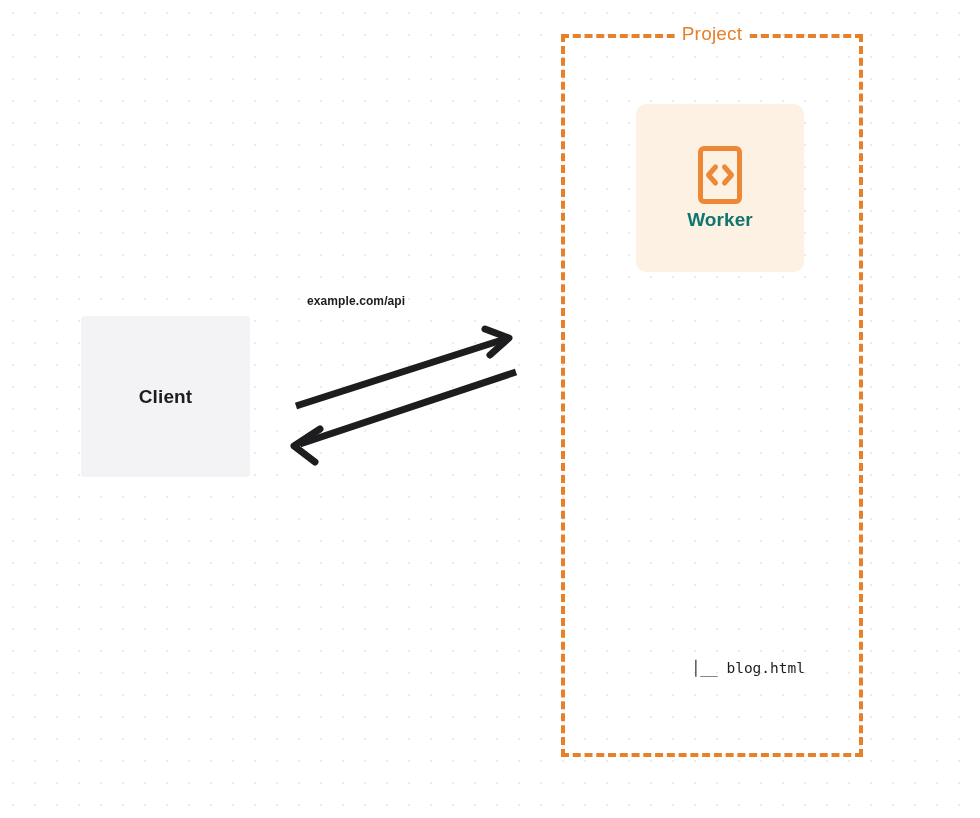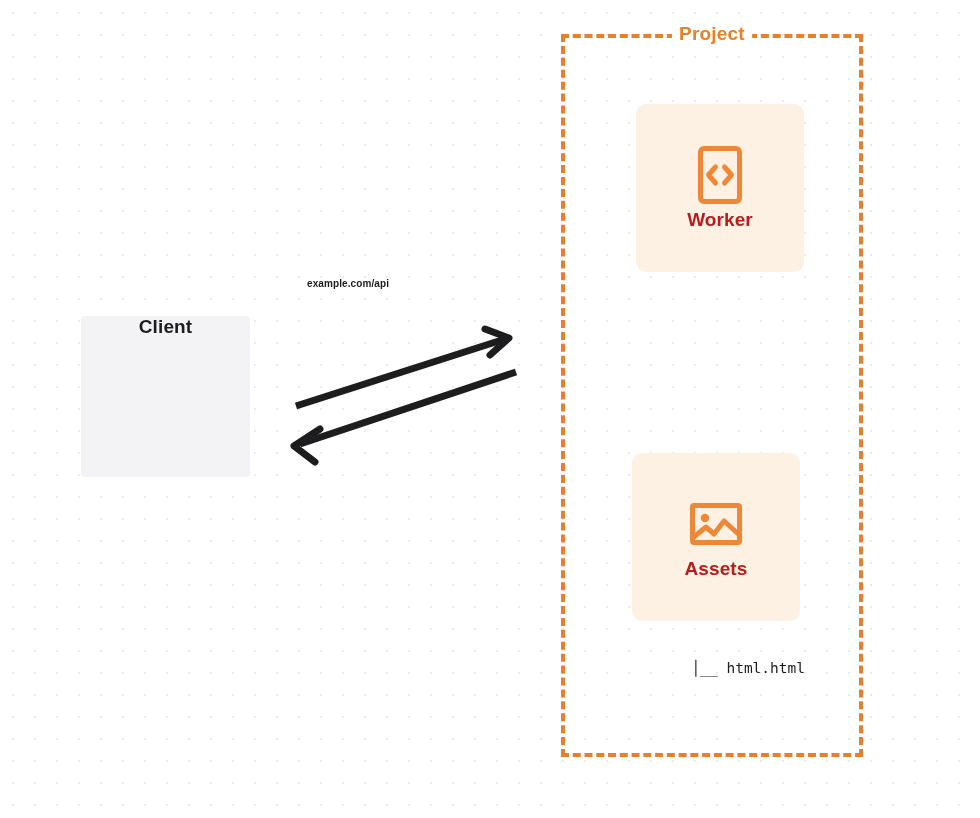--- a/index.html
+++ b/index.html
@@ -28,21 +28,21 @@
   
   #client-node {
     position: absolute;
     left: 81px;
     top: 316px;
     width: 169px;
     height: 161px;
     background: #f3f3f5;
     border-radius: 4px;
     display: flex;
-    align-items: flex-start;
+    align-items: center;
     justify-content: center;
   }
   #client-node .node-label {
     font-size: 19px;
     font-weight: bold;
     color: #1d1d1f;
     letter-spacing: 0.1px;
   }
 
   
@@ -57,21 +57,21 @@
     background: transparent;
   }
   #project-title {
     position: absolute;
     left: 50%;
     top: -4px;
     transform: translate(-50%, -50%);
     background: #ffffff;
     padding: 0 7px;
     font-size: 19px;
-    font-weight: bold;
+    font-weight: normal;
     color: #e8802a;
     letter-spacing: 0.2px;
     white-space: nowrap;
   }
 
   
   .service-card {
     position: absolute;
     width: 168px;
     height: 168px;
@@ -87,21 +87,21 @@
 
   .service-icon {
     width: 60px;
     height: 60px;
     display: block;
   }
   .service-card .node-label {
     margin-top: 4px;
     font-size: 19px;
     font-weight: bold;
-    color: #b91c1c;
+    color: #0f766e;
     letter-spacing: 0.1px;
   }
 
   
   #file-tree {
     position: absolute;
     left: 610px;
     top: 616px;
     width: 195px;
     font-family: "DejaVu Sans Mono", "Liberation Mono", monospace;
@@ -118,22 +118,22 @@
     position: absolute;
     left: 0;
     top: 0;
     width: 980px;
     height: 818px;
     pointer-events: none;
   }
   #request-label {
     position: absolute;
     left: 307px;
-    top: 278px;
-    font-size: 10px;
+    top: 294px;
+    font-size: 12px;
     font-weight: bold;
     color: #1d1d1f;
     letter-spacing: 0.1px;
     white-space: nowrap;
   }
 </style>
 </head>
 <body>
 
 <div id="canvas">
@@ -150,34 +150,24 @@
       <span>
         <svg class="service-icon" viewBox="0 0 60 60" xmlns="http://www.w3.org/2000/svg" fill="none" stroke="#ed8936" stroke-width="5" stroke-linecap="round" stroke-linejoin="round">
           <rect x="10.5" y="3.5" width="39" height="53" rx="3.5" ry="3.5"></rect>
           <polyline points="25.5,22 18.5,30 25.5,38"></polyline>
           <polyline points="34.5,22 41.5,30 34.5,38"></polyline>
         </svg>
       </span>
       <span class="node-label">Worker</span>
     </div>
 
-    <div id="assets-card" class="service-card">
-      <span>
-        <svg class="service-icon" viewBox="0 0 60 60" xmlns="http://www.w3.org/2000/svg" fill="none" stroke="#ed8936" stroke-width="5" stroke-linecap="round" stroke-linejoin="round">
-          <rect x="6.5" y="11.5" width="47" height="37" rx="1.5" ry="1.5"></rect>
-          <circle cx="19" cy="24" r="4.2" fill="#ed8936" stroke="none"></circle>
-          <polyline points="6.5,44 20,33 28,40 38,27 53.5,41"></polyline>
-        </svg>
-      </span>
-      <span class="node-label">Assets</span>
-    </div>
   </div>
 
   <div id="file-tree">
-    <span class="tree-row">│__ html.html</span>
+    <span class="tree-row">│__ blog.html</span>
     
   </div>
 
   <svg id="arrow-layer" viewBox="0 0 980 818" xmlns="http://www.w3.org/2000/svg">
     <g stroke="#1d1d1f" stroke-width="7" fill="none" stroke-linecap="butt" stroke-linejoin="miter">
 
       <line x1="296" y1="406" x2="505" y2="339"></line>
       <polyline points="485,329 509,338 490,355" stroke-linecap="round" stroke-linejoin="round"></polyline>
 
       <line x1="516" y1="372" x2="300" y2="444"></line>

